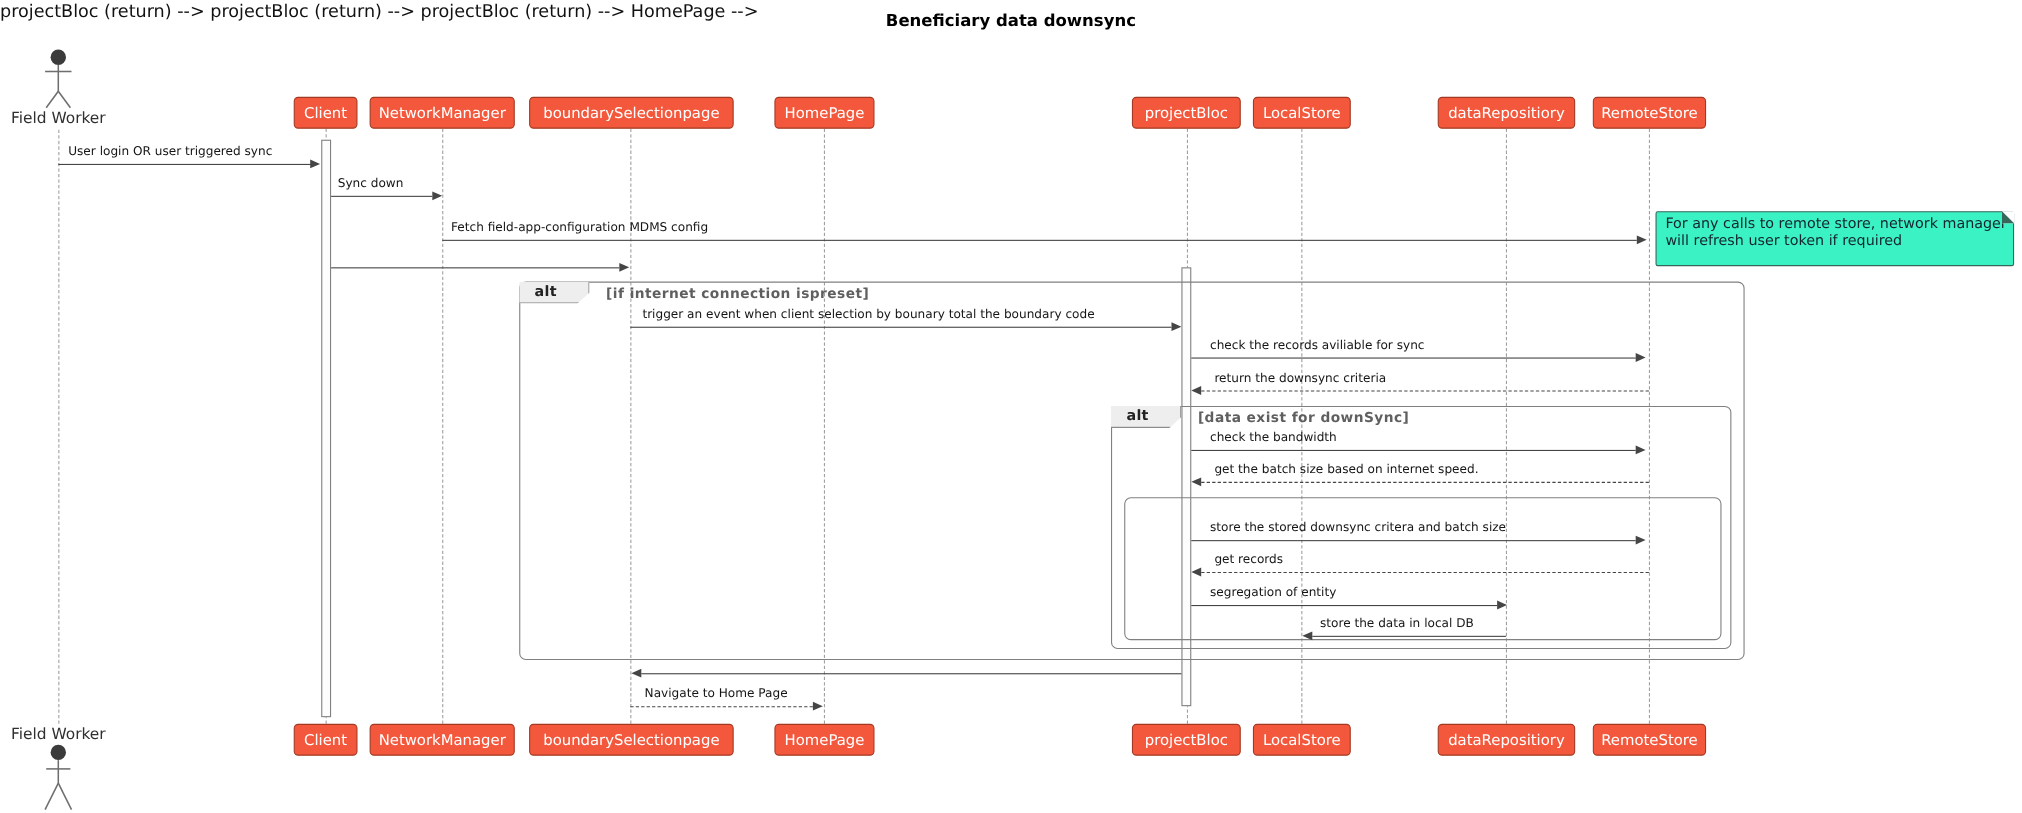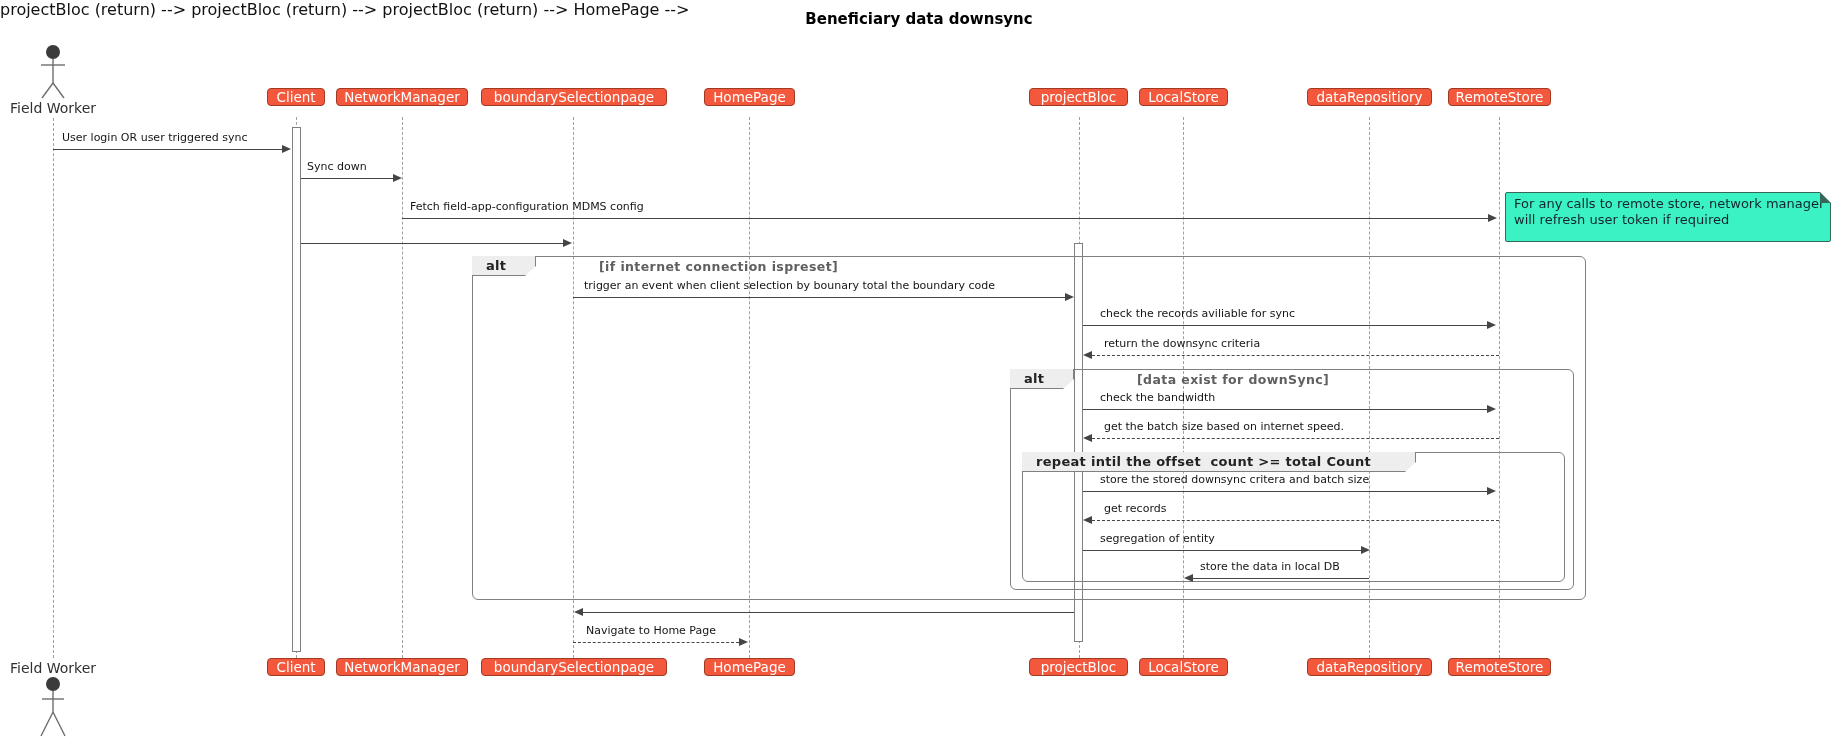--- a/index.html
+++ b/index.html
@@ -5,21 +5,21 @@
   html,body{margin:0;padding:0;background:#ffffff;}
   #canvas{
     position:relative;width:1838px;height:739px;overflow:hidden;
     background:#ffffff;font-family:"DejaVu Sans",sans-serif;color:#111;
   }
   .title{
     position:absolute;top:10px;left:0;width:1838px;text-align:center;
     font-size:15px;font-weight:bold;color:#000;
   }
   .pbox{
-    position:absolute;height:18px;box-sizing:border-box;
+    position:absolute;height:29px;box-sizing:border-box;
     background:var(--participant-fill,#F4583C);
     border:1.6px solid var(--participant-border,#A23A23);
     border-radius:4px;color:var(--participant-text,#FFFFFF);
     font-size:13.5px;display:flex;align-items:center;justify-content:center;
     white-space:nowrap;padding:0 4px;
   }
   .lifeline{position:absolute;width:0;border-left:1px dashed var(--lifeline-color,#A0A0A0);}
   .activation{
     position:absolute;width:9px;box-sizing:border-box;
     background:#FDFDFD;border:1px solid #808080;
@@ -33,21 +33,21 @@
   .frame{position:absolute;border:1.3px solid var(--frame-border,#808080);border-radius:6px;box-sizing:border-box;}
   .frame-label{
     position:absolute;background:var(--frame-label-fill,#EEEEEE);
     border-right:1.3px solid var(--frame-border,#808080);
     border-bottom:1.3px solid var(--frame-border,#808080);
     font-weight:bold;font-size:13px;color:#222;box-sizing:border-box;
     display:flex;align-items:center;padding:0 18px 0 14px;white-space:pre;
     clip-path:polygon(0 0,100% 0,100% 50%,calc(100% - 11px) 100%,0 100%);
     height:20px;letter-spacing:0.3px;
   }
-  .guard{position:absolute;font-weight:bold;font-size:12.5px;letter-spacing:0.4px;color:var(--guard-color,#5F5F5F);white-space:pre;margin-left:48px;}
+  .guard{position:absolute;font-weight:bold;font-size:12.5px;letter-spacing:0.4px;color:var(--guard-color,#5F5F5F);white-space:pre;}
   .note{
     position:absolute;box-sizing:border-box;
     background:var(--note-fill,#3BF2C4);border:1.4px solid var(--note-border,#37675B);
     font-size:13px;line-height:16px;color:#15242d;padding:3px 8px;white-space:nowrap;
     border-radius:2px;
   }
   .note-fold{
     position:absolute;top:-1px;right:-1px;width:0;height:0;
     border-top:11px solid #ffffff;border-left:11px solid var(--note-border,#37675B);
   }
@@ -119,21 +119,20 @@
   
   <div class="frame" style="left:472px;top:256px;width:1114px;height:344px;"></div>
   <div class="frame-label" style="left:472px;top:256px;width:64px;">alt</div>
   <div class="guard" style="left:551px;top:259px;">[if internet connection ispreset]</div>
 
   <div class="frame" style="left:1010px;top:369px;width:564px;height:221px;"></div>
   <div class="frame-label" style="left:1010px;top:369px;width:64px;">alt</div>
   <div class="guard" style="left:1089px;top:372px;">[data exist for downSync]</div>
 
   <div class="frame" style="left:1022px;top:452px;width:543px;height:130px;"></div>
-  <div class="frame-label" style="left:1022px;top:452px;width:394px;">repeat intil the offset  count &gt;= total Count</div>
 
   
   <div class="note" style="left:1505px;top:192px;width:326px;height:50px;">
     <div class="note-fold"></div>
     <div>For any calls to remote store, network manager</div>
     <div>will refresh user token if required</div>
   </div>
 
   
   <div class="msg-label" style="left:62px;top:131px;">User login OR user triggered sync</div>

